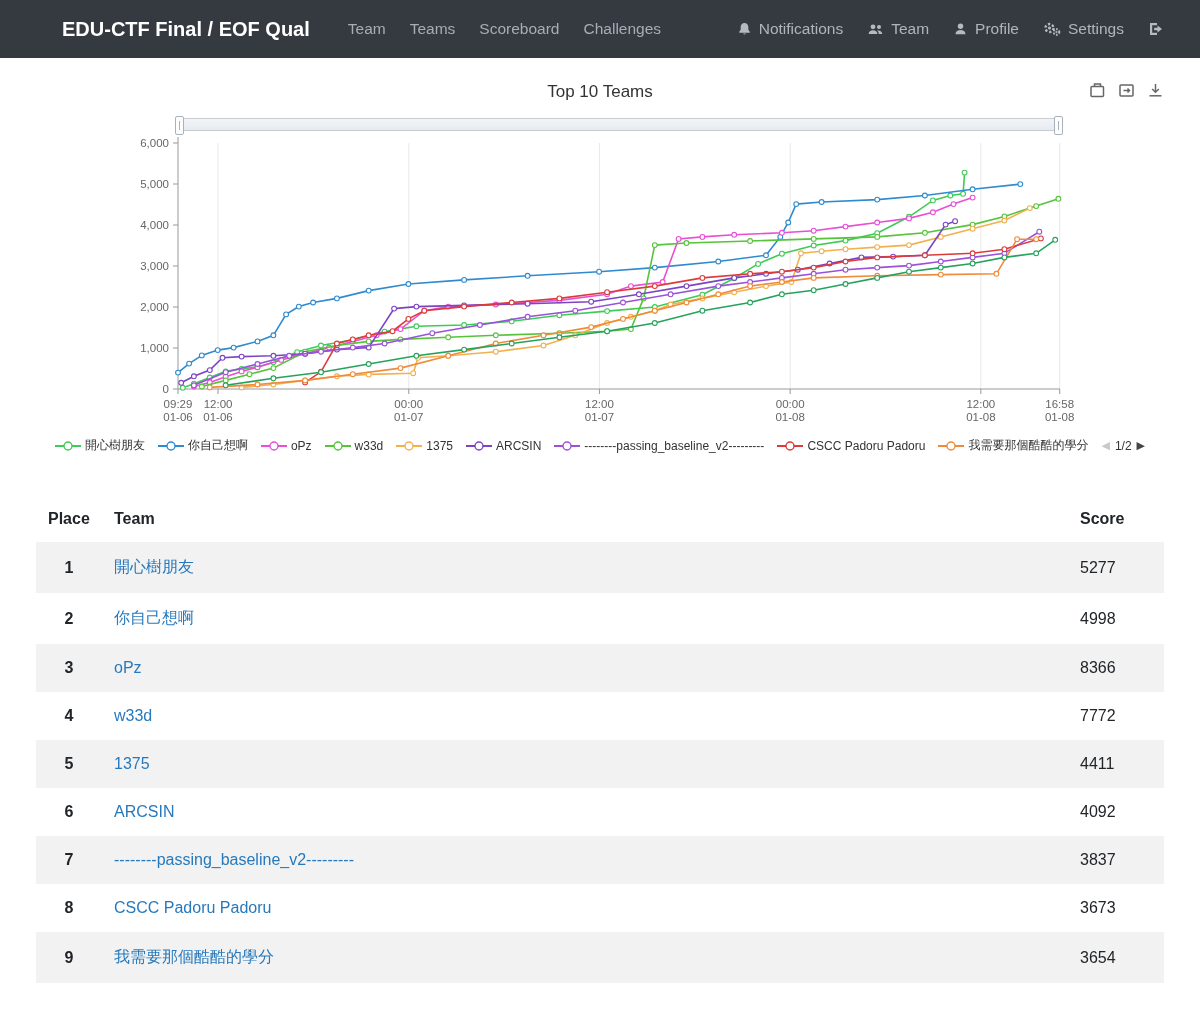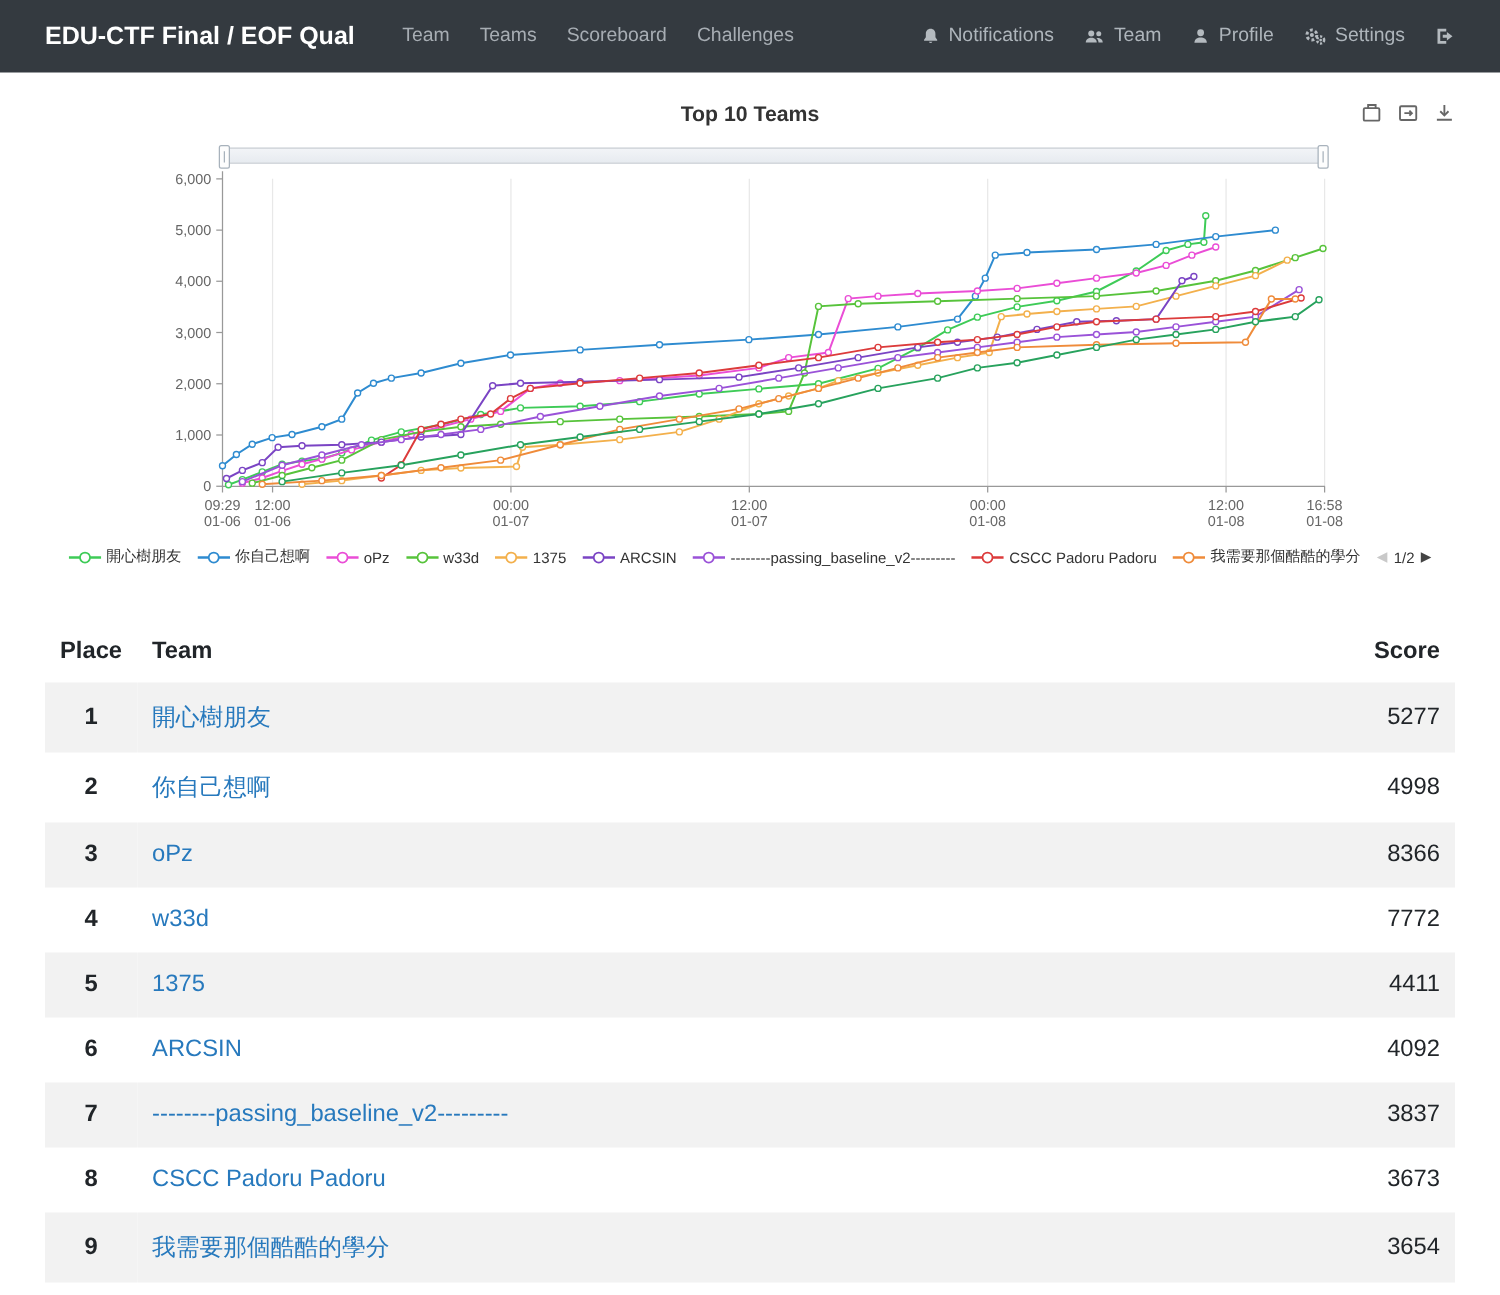--- a/index.html
+++ b/index.html
@@ -7,31 +7,31 @@
   body {
     width:1200px; height:1036px; overflow:hidden;
     background:#fff; color:#212529;
     font-family:"Liberation Sans", sans-serif; font-size:15px;
   }
   
   .navbar {
     height:58px; background:#343a40; display:flex; align-items:center;
     padding:0 36px; color:#fff;
   }
-  .brand { font-size:20px; font-weight:bold; color:#fff; margin-right:26px; white-space:nowrap; }
+  .brand { font-size:20px; font-weight:bold; color:#fff; margin-right:26px; white-space:nowrap;margin-left:26px; }
   .nav-links { display:flex; align-items:center; }
   .nav-link { color:#a7adb3; margin:0 12px; font-size:15.5px; cursor:pointer; }
   .nav-right { margin-left:auto; display:flex; align-items:center; gap:24px; color:#aeb5bb;text-align:center; }
   .nav-item { display:flex; align-items:center; gap:7px; font-size:15.5px; cursor:pointer; color:#aeb5bb; }
   .nav-item svg { display:block; }
   .nav-icon { fill:#b4babf; }
   
   .content { padding:0 36px; }
   .chart-section { position:relative; margin-top:24px; }
-  .chart-title { text-align:center; font-size:17px; font-weight:bold; color:#333; }
+  .chart-title { text-align:center; font-size:17px; font-weight:normal; color:#333; }
   .toolbox { position:absolute; top:0; right:0; display:flex; gap:12px; }
   .toolbox span { cursor:pointer; display:block; }
   .zoom-slider {
     position:relative; margin:16px 0 0 142px; width:882px; height:13px;
     background:linear-gradient(#f2f4f7,#e7ebf0); border:1px solid #c6ccd2; border-radius:2px;
   }
   .slider-handle {
     position:absolute; top:-3px; width:9px; height:19px; background:#fdfdfd;
     border:1px solid #a8b2bc; border-radius:2px;
   }
@@ -45,28 +45,28 @@
   
   .legend { display:flex; justify-content:center; align-items:center; gap:13px; margin-top:2px; flex-wrap:nowrap; }
   .legend-item { display:flex; align-items:center; gap:4px; cursor:pointer; white-space:nowrap; }
   .legend-label { font-size:12px; color:#333; }
   .legend-pager { display:flex; align-items:center; gap:5px; font-size:12px; color:#333; }
   .pager-arrow { font-size:11px; cursor:pointer; }
   .pager-arrow.disabled { color:#c9c9c9; }
   .pager-arrow.active { color:#444; }
   
   .standings { margin-top:42px; }
-  table { width:100%; border-collapse:collapse; font-size:19px; }
+  table { width:100%; border-collapse:collapse; font-size:16px; }
   th { text-align:left; font-weight:bold; padding:14px 12px; color:#212529; }
   td { padding:15px 12px; }
   tbody tr:nth-child(odd) { background:#f2f2f2; }
   .col-place, td.place { width:66px; text-align:center; }
   th.col-place { text-align:left; padding-left:12px; }
   td.place { font-weight:bold; }
-  .col-score, td.score { width:96px;text-align:right; }
+  .col-score, td.score { width:96px; }
   a.team-link { color:#2779bd; text-decoration:none; cursor:pointer; }
 </style>
 </head>
 <body>
 
 <nav class="navbar">
   <span class="brand">EDU-CTF Final / EOF Qual</span>
   <div class="nav-links">
     <span class="nav-link">Team</span>
     <span class="nav-link">Teams</span>

